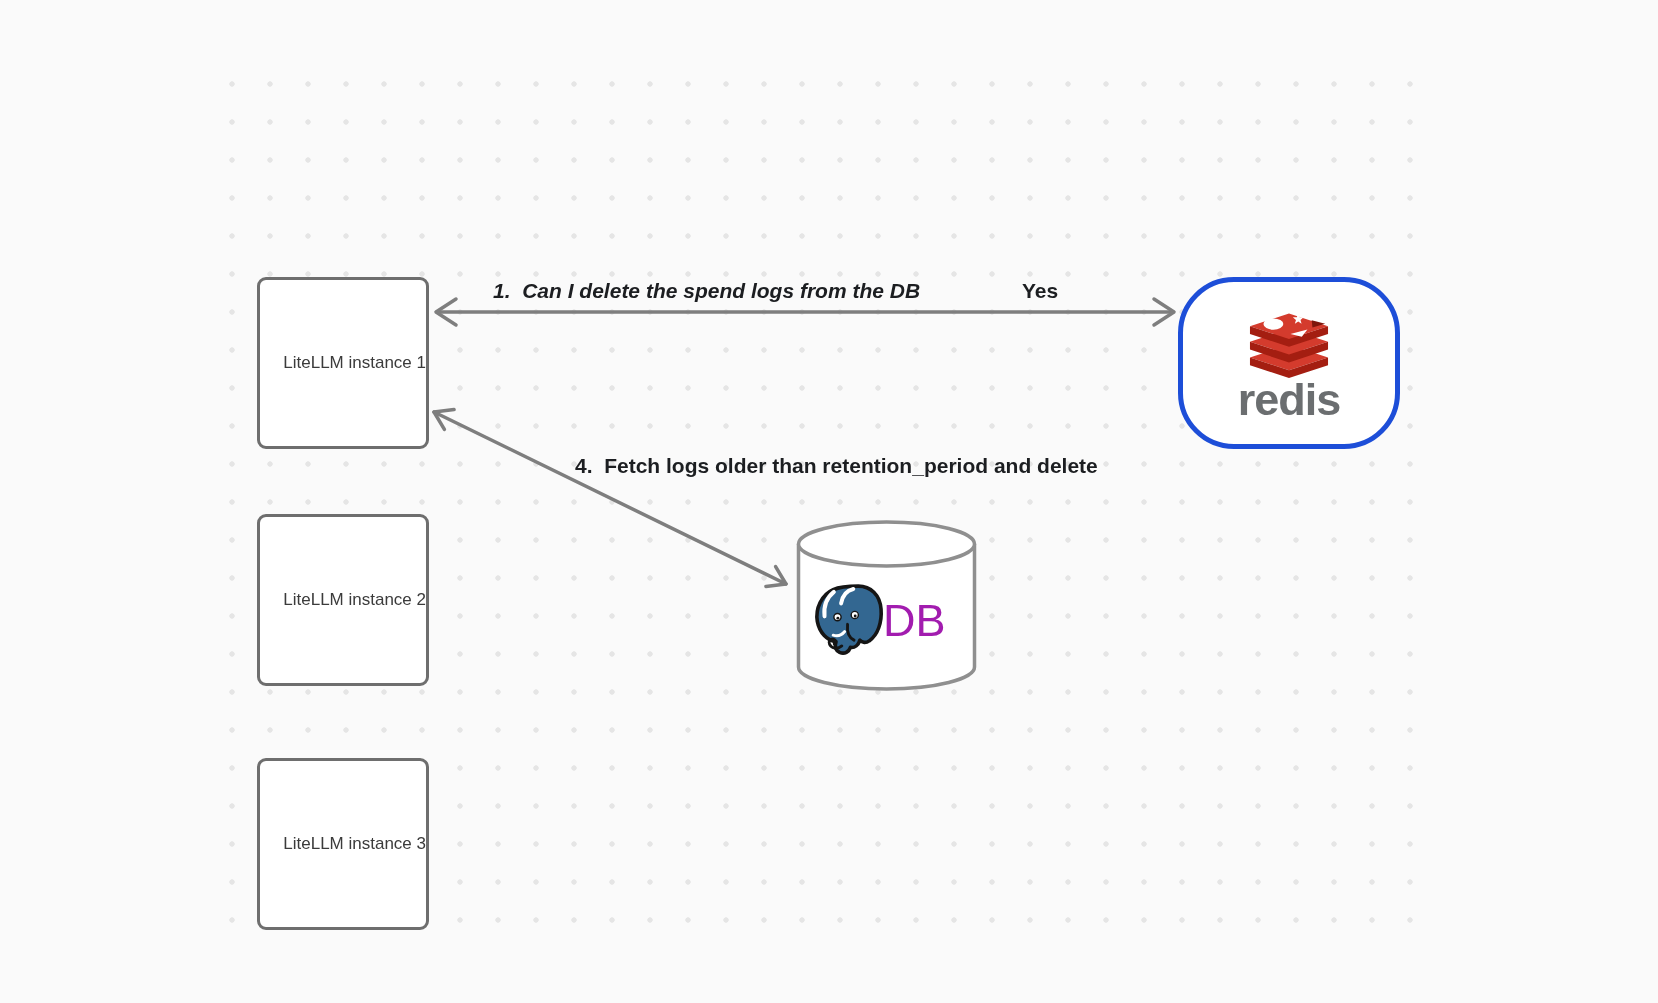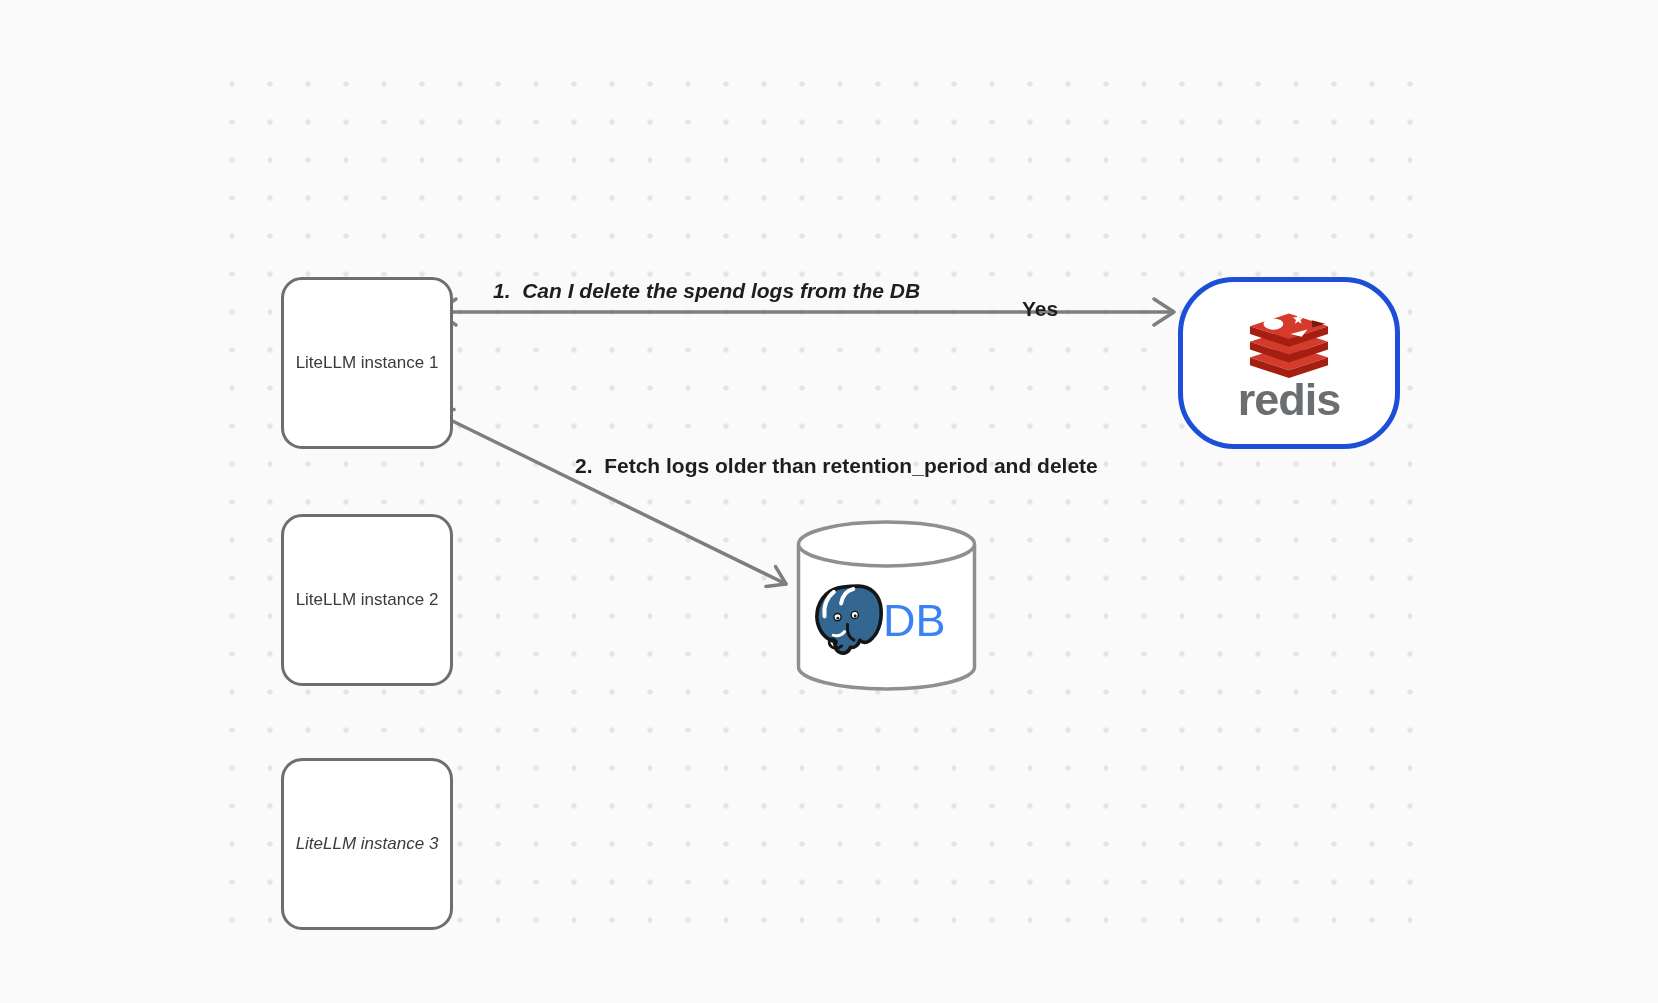--- a/index.html
+++ b/index.html
@@ -22,32 +22,32 @@
   }
   .edges-layer {
     position: absolute; left: 0; top: 0;
     width: 1658px; height: 1003px;
   }
   .node-box {
     position: absolute;
     width: 172px; height: 172px;
     background: #ffffff;
     border: 3.5px solid #6e6e6e;
-    border-radius: 21px;
+    border-radius: 9px;
     box-sizing: border-box;
-    display: flex; align-items: center; justify-content: center; margin-left: 24px;
+    display: flex; align-items: center; justify-content: flex-end;
   }
   .node-box .node-label {
     font-size: 17px;
     color: #3b3b3b;
     text-align: center;
   }
   #instance1 { left: 257px; top: 277px; }
   #instance2 { left: 257px; top: 514px; }
-  #instance3 { left: 257px; top: 758px; font-style: italic; }
+  #instance3 { left: 257px; top: 758px; }
   .redis-node {
     position: absolute;
     left: 1178px; top: 277px;
     width: 222px; height: 172px;
     background: #ffffff;
     border: 5px solid #1d4ed8;
     border-radius: 56px;
     box-sizing: border-box;
     display: flex; flex-direction: column;
     align-items: center; justify-content: center;
@@ -63,37 +63,37 @@
   }
   .edge-label {
     position: absolute;
     font-size: 21px;
     font-weight: bold;
     color: #1c1e21;
     white-space: pre;
     line-height: 24px;
   }
   #edge1-label { left: 493px; top: 279px; font-style: italic; }
-  #edge1-response { left: 1022px; top: 297px; }
+  #edge1-response { left: 1022px; top: 279px; }
   #edge2-label { left: 575px; top: 454px; }
   .db-node {
     position: absolute;
     left: 795px; top: 519px;
     width: 183px; height: 176px;
   }
   .pg-icon {
     position: absolute;
     left: 812px; top: 584px;
     width: 74px; height: 72px;
   }
   .db-label {
     position: absolute;
     left: 883px; top: 598px;
     font-size: 45px;
-    color: #3b82f6;
+    color: #a21caf;
     line-height: 45px;
   }
 </style>
 </head>
 <body>
 
 <div class="canvas">
 
   <div class="dot-grid"></div>
 
@@ -160,15 +160,15 @@
     <circle cx="58.6" cy="44.4" r="2" fill="#151515"></circle>
     <path d="M48 56 C 47 66 49 74 57 78" stroke="#151515" stroke-width="4" fill="none" stroke-linecap="round"></path>
     <path d="M40 86 C 34 91 26 90 23 84 C 21 80 24 75.5 28.5 76.5 C 32 77.3 32.5 81.5 29.5 83" stroke="#151515" stroke-width="4" fill="none" stroke-linecap="round"></path>
     <path d="M44 66 C 40 71 34 73 28 71" stroke="#ffffff" stroke-width="4" fill="none" stroke-linecap="round"></path>
   </svg>
 
   <div class="db-label">DB</div>
 
   <div class="edge-label" id="edge1-label">1.  Can I delete the spend logs from the DB</div>
   <div class="edge-label" id="edge1-response">Yes</div>
-  <div class="edge-label" id="edge2-label">2.  Fetch logs older than retention_period and delete</div>
+  <div class="edge-label" id="edge2-label">4.  Fetch logs older than retention_period and delete</div>
 
 </div>
 
 </body></html>

